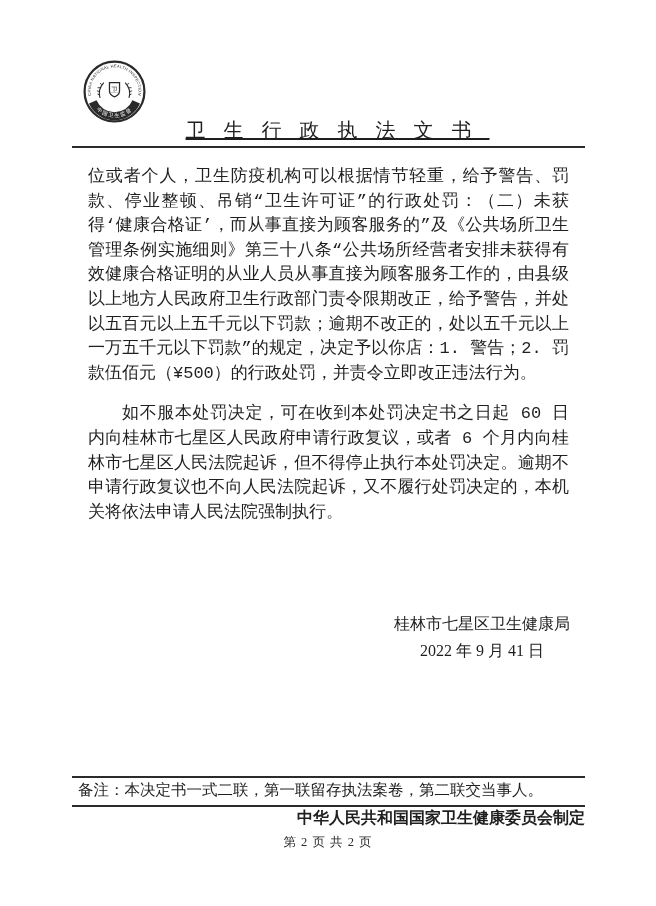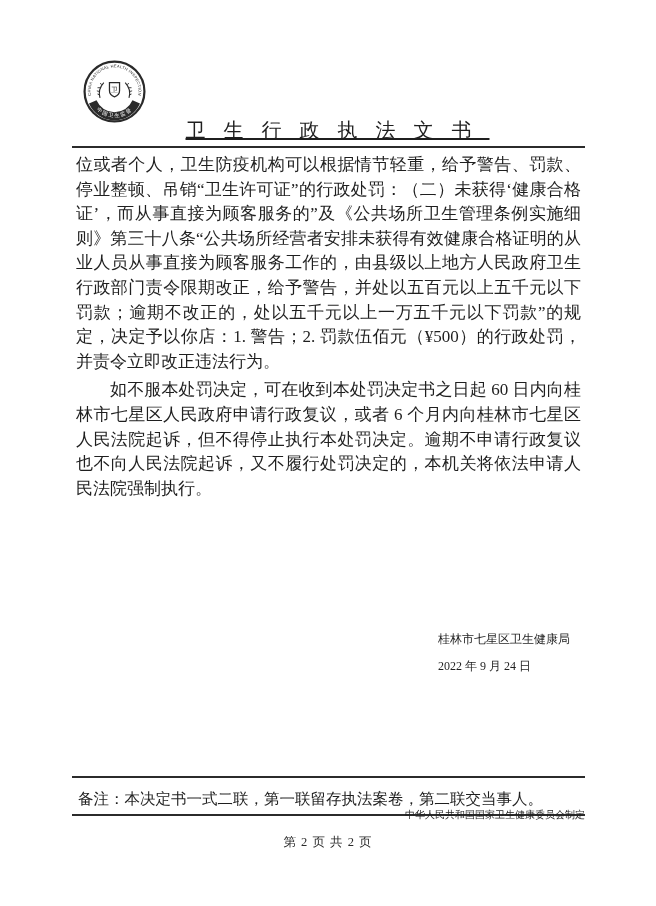--- a/index.html
+++ b/index.html
@@ -43,48 +43,48 @@
   }
   .body-text {
     position: absolute;
     left: 72px;
     top: 149px;
     width: 513px;
     font-size: 17px;
     line-height: 24.6px;
     text-align: justify;
   }
-  .body-text p { margin: 4px; }
+  .body-text p { margin: 16px; font-family: Liberation Mono, monospace; }
   .indent { text-indent: 2em; }
   .signature {
     position: absolute;
-    top: 626px;
+    top: 610px;
     right: 86px;
-    text-align: left;
-    font-size: 12px;
+    text-align: center;
+    font-size: 16px;
     line-height: 27px;
   }
   .remark {
     position: absolute;
     left: 72px;
     top: 776px;
     width: 513px;
     box-sizing: border-box;
     border-top: 2px solid #2b2b2b;
     border-bottom: 2px solid #2b2b2b;
     font-size: 15.5px;
-    padding: 11px 0 4px 6px;
+    padding: 2px 0 4px 6px;
   }
   .issuer {
     position: absolute;
     top: 808px;
     right: 71px;
     font-family: "Liberation Sans", "DejaVu Sans", sans-serif;
-    font-weight: normal;
-    font-size: 10px;
+    font-weight: bold;
+    font-size: 16px;
   }
   .page-num {
     position: absolute;
     top: 834px;
     left: 0;
     width: 100%;
     text-align: center;
     font-size: 12.5px;
     letter-spacing: 1px;
     color: #2a2a2a;
@@ -117,21 +117,21 @@
 
   <div class="head-rule"></div>
 
   <div class="body-text">
     <p>位或者个人，卫生防疫机构可以根据情节轻重，给予警告、罚款、停业整顿、吊销“卫生许可证”的行政处罚：（二）未获得‘健康合格证’，而从事直接为顾客服务的”及《公共场所卫生管理条例实施细则》第三十八条“公共场所经营者安排未获得有效健康合格证明的从业人员从事直接为顾客服务工作的，由县级以上地方人民政府卫生行政部门责令限期改正，给予警告，并处以五百元以上五千元以下罚款；逾期不改正的，处以五千元以上一万五千元以下罚款”的规定，决定予以你店：1. 警告；2. 罚款伍佰元（¥500）的行政处罚，并责令立即改正违法行为。</p>
     <p class="indent">如不服本处罚决定，可在收到本处罚决定书之日起 60 日内向桂林市七星区人民政府申请行政复议，或者 6 个月内向桂林市七星区人民法院起诉，但不得停止执行本处罚决定。逾期不申请行政复议也不向人民法院起诉，又不履行处罚决定的，本机关将依法申请人民法院强制执行。</p>
   </div>
 
   <div class="signature">
     <div>桂林市七星区卫生健康局</div>
-    <div>2022 年 9 月 24 日</div>
+    <div>2022 年 9 月 41 日</div>
   </div>
 
   <div class="remark">备注：本决定书一式二联，第一联留存执法案卷，第二联交当事人。</div>
 
   <div class="issuer">中华人民共和国国家卫生健康委员会制定</div>
 
   <div class="page-num">第 2 页 共 2 页</div>
 
 </div>
 

